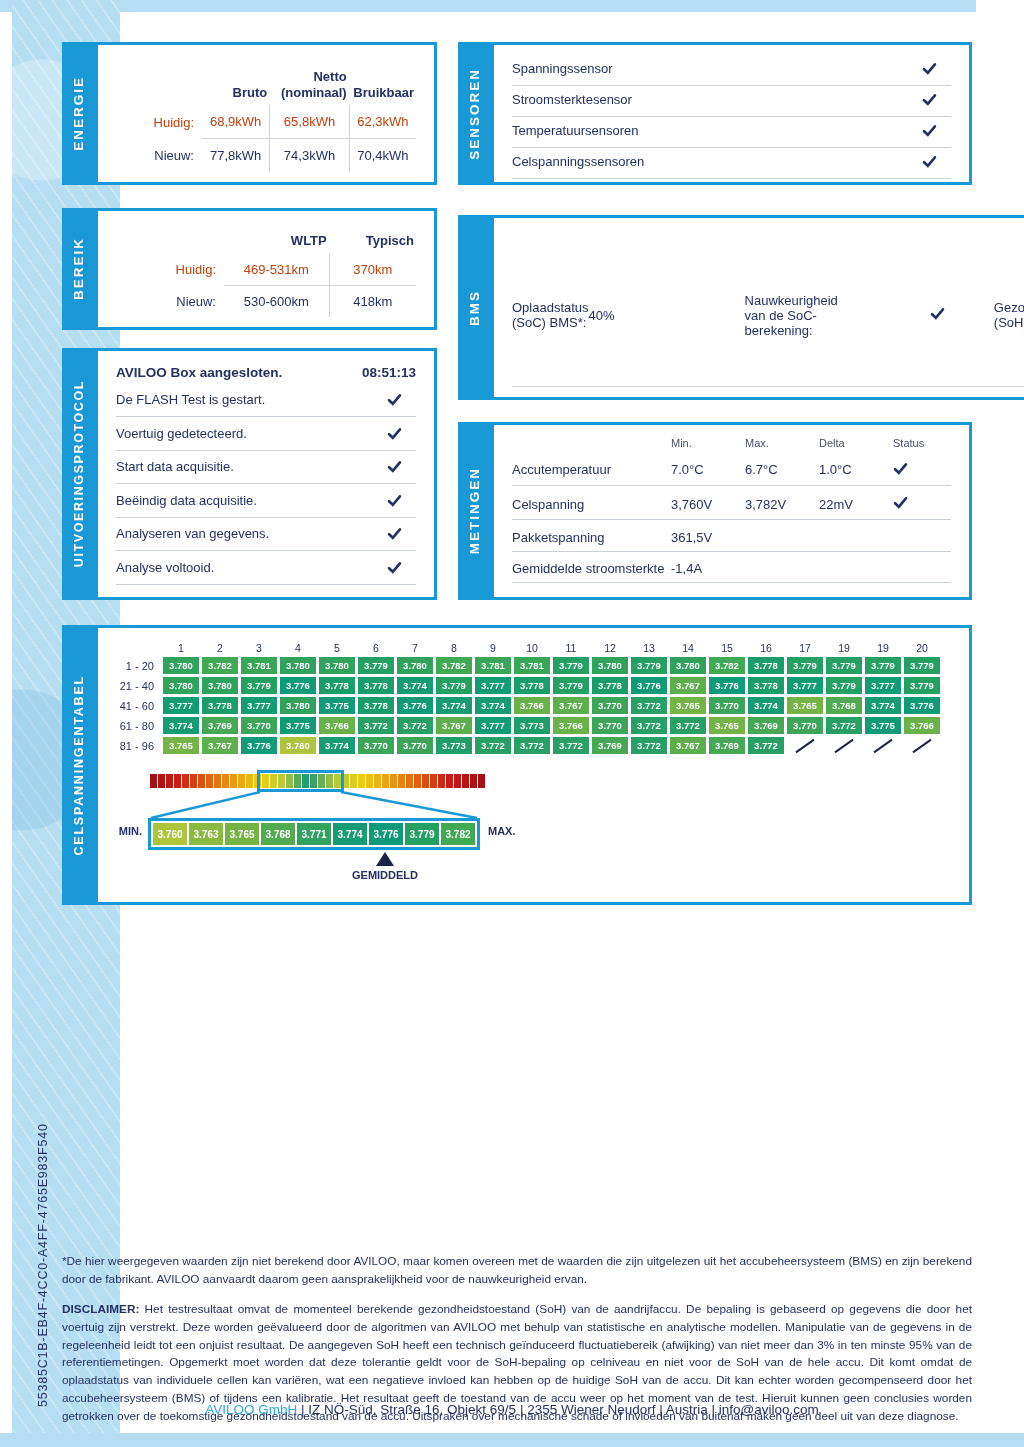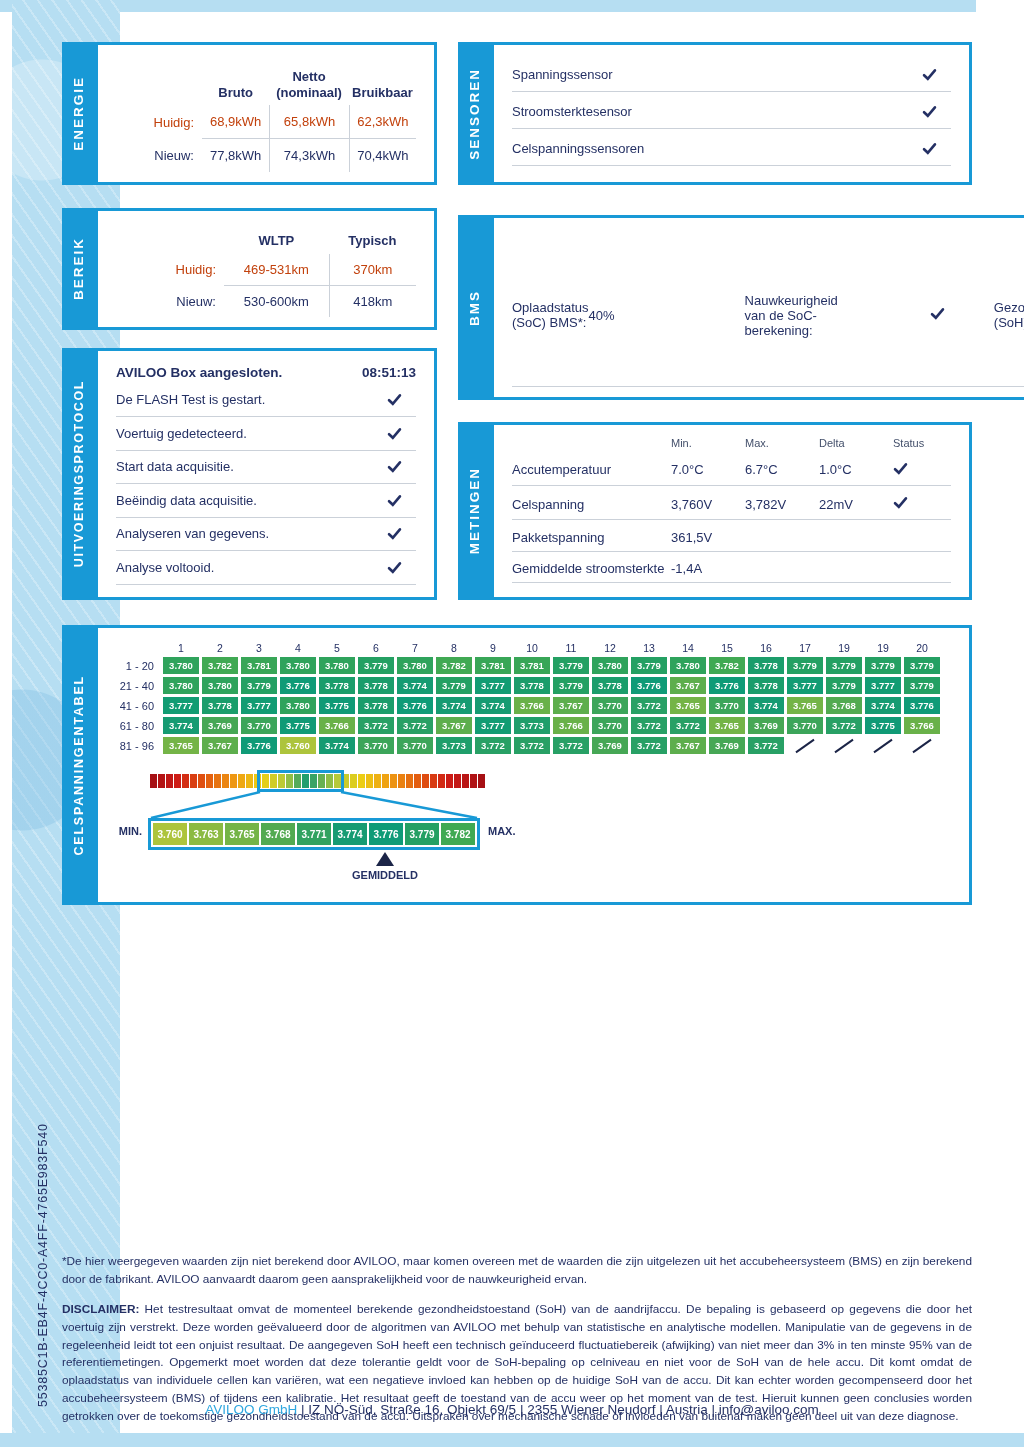--- a/index.html
+++ b/index.html
@@ -30,21 +30,21 @@
   #p-energie{left:62px;top:42px;width:375px;height:143px;}
   #p-sensoren{left:458px;top:42px;width:514px;height:143px;}
   #p-bereik{left:62px;top:208px;width:375px;height:122px;}
   #p-bms{left:458px;top:215px;width:514px;height:185px;}
   #p-protocol{left:62px;top:348px;width:375px;height:252px;}
   #p-metingen{left:458px;top:422px;width:514px;height:178px;}
   #p-celltable{left:62px;top:625px;width:910px;height:280px;}
 
   
   .kv{display:grid;height:100%;align-items:center;}
-  .kcell{font-size:13px;text-align:center;padding:4px 2px;}
+  .kcell{font-size:13px;text-align:right;padding:4px 2px;}
   .khead{font-weight:bold;white-space:pre-line;line-height:1.25;align-self:end;}
   .klbl{text-align:right;padding-right:8px;}
   .hl{color:#c2410c;}
   .vsep{border-left:1.5px solid #cbd1d9;}
   .hsep{border-bottom:1.5px solid #cbd1d9;}
   .kval{align-self:stretch;display:flex;align-items:center;justify-content:center;}
 
   
   .rule-row{display:flex;align-items:flex-start;justify-content:space-between;
     border-bottom:1.2px solid #cbd1d9;padding:6px 0;font-size:13px;}
@@ -136,20 +136,26 @@
       </div>
     <div class="box" id="sensoren-list">
         <div class="rule-row">
           <span>Spanningssensor</span>
           <span class="check-cell"><svg class="check" viewBox="0 0 16 16">
               <path d="M2.2 8.8 L6.2 12.6 L13.8 3.6"></path>
             </svg></span>
         </div>
         <div class="rule-row">
           <span>Stroomsterktesensor</span>
+          <span class="check-cell"><svg class="check" viewBox="0 0 16 16">
+              <path d="M2.2 8.8 L6.2 12.6 L13.8 3.6"></path>
+            </svg></span>
+        </div>
+        <div class="rule-row">
+          <span>Temperatuursensoren</span>
           <span class="check-cell"><svg class="check" viewBox="0 0 16 16">
               <path d="M2.2 8.8 L6.2 12.6 L13.8 3.6"></path>
             </svg></span>
         </div>
         <div class="rule-row">
           <span>Celspanningssensoren</span>
           <span class="check-cell"><svg class="check" viewBox="0 0 16 16">
               <path d="M2.2 8.8 L6.2 12.6 L13.8 3.6"></path>
             </svg></span>
         </div>

